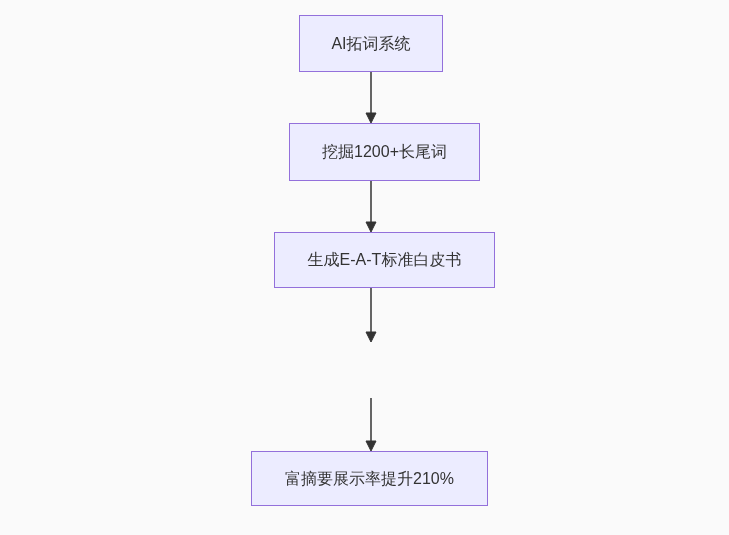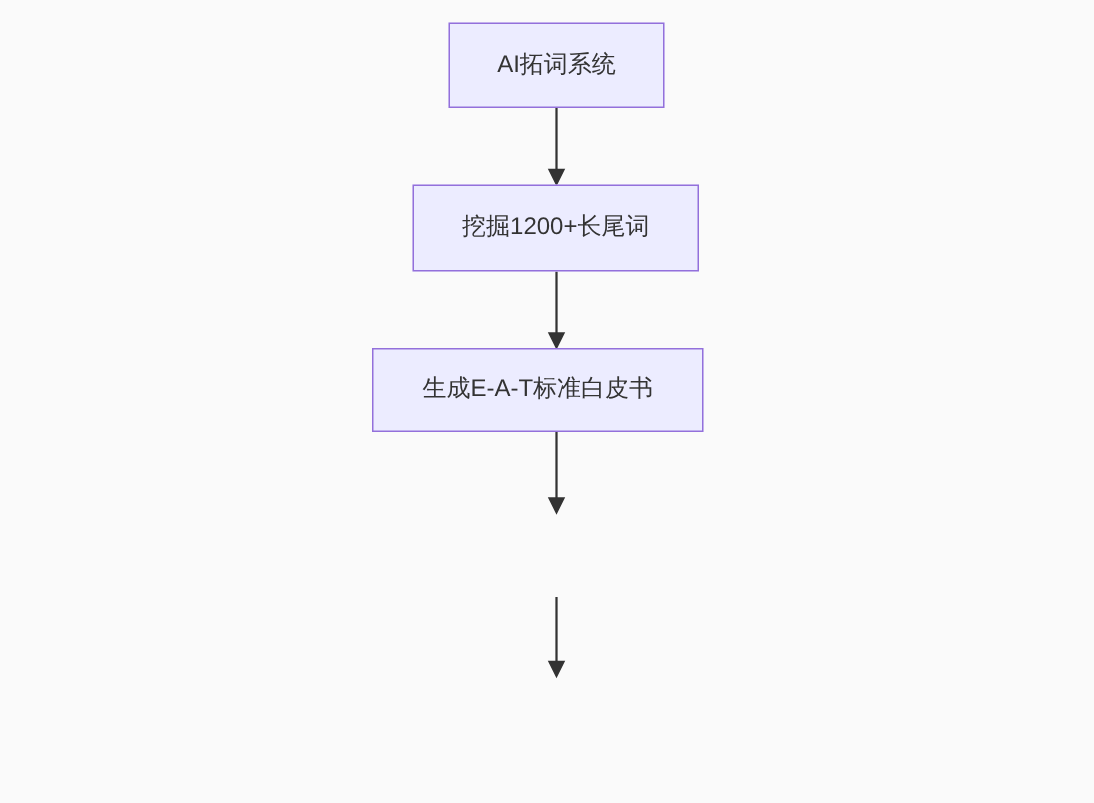--- a/index.html
+++ b/index.html
@@ -75,23 +75,26 @@
     <g>
       <line x1="371" y1="398" x2="371" y2="442"></line>
       <polygon points="366,441 376,441 371,451"></polygon>
     </g>
   </svg>
 
   <div class="flow-node" style="left:299px; top:15px;  width:144px; height:57px;">
     <span>AI拓词系统</span>
   </div>
 
-  <div class="flow-node" style="left:275px; top:123px; width:191px; height:58px;">
+  <div class="flow-node" style="left:289px; top:123px; width:191px; height:58px;">
     <span>挖掘1200+长尾词</span>
   </div>
 
-  <div class="flow-node" style="left:248px; top:232px; width:221px; height:56px;justify-content:center;">
+  <div class="flow-node" style="left:274px; top:232px; width:221px; height:56px;justify-content:center;">
     <span>生成E-A-T标准白皮书</span>
   </div>
 
 
+  <div class="flow-node" style="left:251px; top:451px; width:237px; height:55px;">
+    <span>富摘要展示率提升210%</span>
+  </div>
 
 </div>
 
 </body></html>

